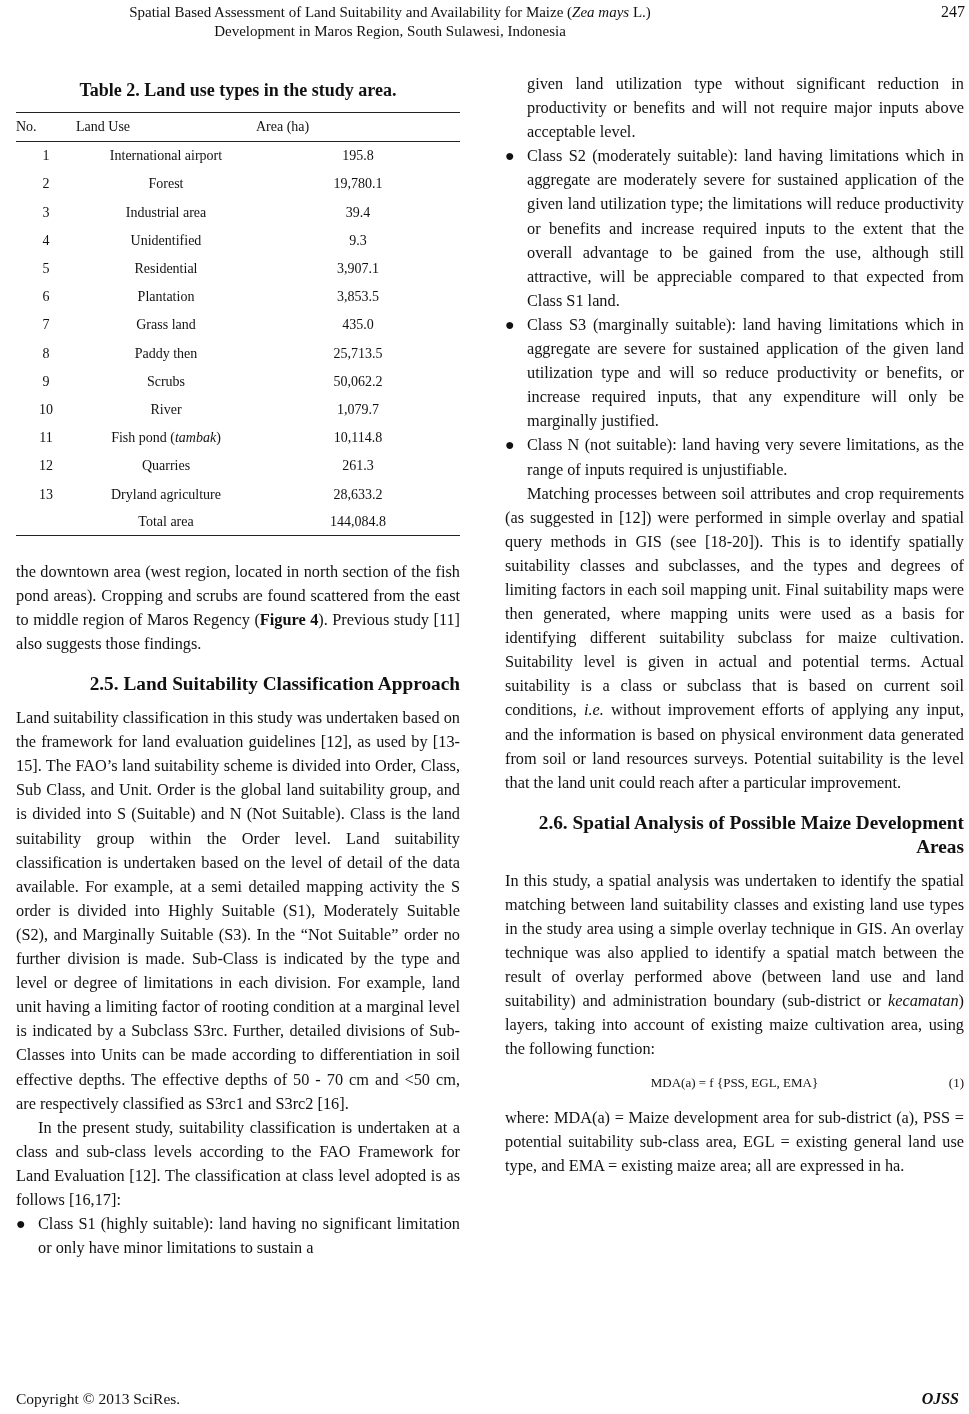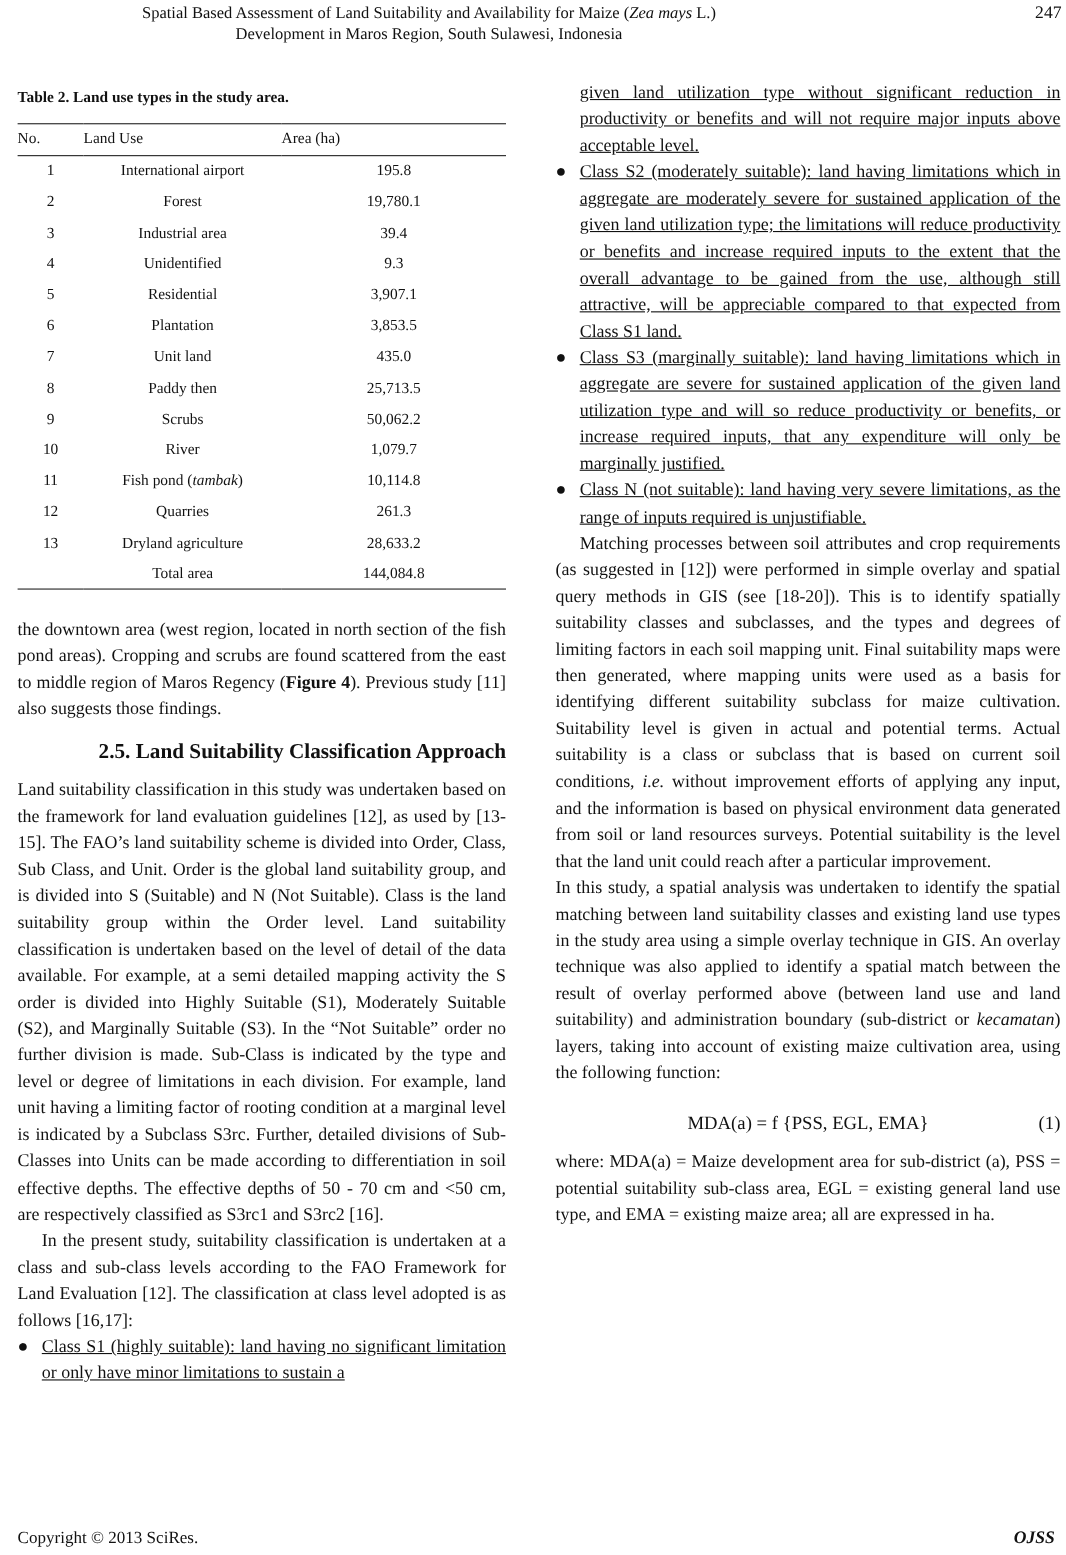--- a/index.html
+++ b/index.html
@@ -4,37 +4,37 @@
 <style>
   html, body { margin: 0; padding: 0; background: #ffffff; }
   body { width: 969px; height: 1414px; position: relative; overflow: hidden;
          font-family: "Liberation Serif", "DejaVu Serif", serif; color: #111; }
   .header { position: absolute; top: 3px; left: 0; width: 780px; text-align: center; font-size: 15px; line-height: 19px; }
   .header .title-line { display: block; }
   .page-num { position: absolute; top: 3px; right: 4px; font-size: 16px; }
   .col { position: absolute; top: 66px; font-size: 16.3px; line-height: 24.1px; text-align: justify; }
   .col-left { left: 16px; width: 444px; }
   .col-right { left: 505px; width: 459px; top: 72px; }
-  .table-caption { font-weight: bold; font-size: 14px; margin: 12px 0 10px; }
+  .table-caption { text-align: center; font-weight: bold; font-size: 18px; margin: 12px 0 10px; }
   table.landuse { width: 444px; border-collapse: collapse; font-size: 14px; }
   table.landuse th { font-weight: normal; border-top: 1.5px solid #222; border-bottom: 1.5px solid #222; padding: 4px 0 4px; line-height: 20px; }
   table.landuse td { text-align: center; padding: 0; line-height: 28.2px; }
   table.landuse tr.total td { border-bottom: 1.5px solid #222; line-height: 26px; }
   table.landuse .c-no { width: 60px; margin-top: 32px; }
   table.landuse .c-use { width: 180px; }
   table.landuse .c-area { width: 204px; }
   p { margin: 0; }
   .gap-after-table { height: 24px; }
   h2 { font-size: 19.3px; font-weight: bold; margin: 16px 0 10px; line-height: 24px; text-align: right; }
   h2.two-line { padding-left: 36px; text-indent: -36px; }
   .indent { text-indent: 22px; }
-  ul.classes { list-style: none; margin: 0; padding: 0; text-decoration: underline; }
+  ul.classes { list-style: none; margin: 0; padding: 0; }
   ul.classes li { position: relative; padding-left: 22px; }
   ul.classes li .bullet { position: absolute; left: 0; top: 0; }
-  .equation { position: relative; text-align: center; margin: 18px 0 8px; font-size: 17px; line-height: 30px; }
+  .equation { position: relative; text-align: center; margin: 6px 0 8px; font-size: 13px; line-height: 30px; }
   .equation .eq-num { position: absolute; right: 0; top: 0; }
   .footer-left { position: absolute; left: 16px; top: 1390px; font-size: 15.5px; }
   .footer-right { position: absolute; right: 10px; top: 1390px; font-size: 16px; font-weight: bold; font-style: italic; }
 </style>
 </head>
 <body>
 
 <div class="header">
   <span class="title-line"><span>Spatial Based Assessment of Land Suitability and Availability for Maize (</span><i>Zea mays</i><span> L.)</span></span>
   <span class="title-line">Development in Maros Region, South Sulawesi, Indonesia</span>
@@ -77,21 +77,21 @@
           <td class="c-use">Residential</td>
           <td class="c-area">3,907.1</td>
         </tr>
         <tr>
           <td class="c-no">6</td>
           <td class="c-use">Plantation</td>
           <td class="c-area">3,853.5</td>
         </tr>
         <tr>
           <td class="c-no">7</td>
-          <td class="c-use">Unit land</td>
+          <td class="c-use">Grass land</td>
           <td class="c-area">435.0</td>
         </tr>
         <tr>
           <td class="c-no">8</td>
           <td class="c-use">Paddy then</td>
           <td class="c-area">25,713.5</td>
         </tr>
         <tr>
           <td class="c-no">9</td>
           <td class="c-use">Scrubs</td>
@@ -138,20 +138,21 @@
 
 <div class="col col-right">
   <ul class="classes">
     <li><span>given land utilization type without significant reduction in productivity or benefits and will not require major inputs above acceptable level.</span></li>
     <li><span class="bullet">●</span><span>Class S2 (moderately suitable): land having limitations which in aggregate are moderately severe for sustained application of the given land utilization type; the limitations will reduce productivity or benefits and increase required inputs to the extent that the overall advantage to be gained from the use, although still attractive, will be appreciable compared to that expected from Class S1 land.</span></li>
     <li><span class="bullet">●</span><span>Class S3 (marginally suitable): land having limitations which in aggregate are severe for sustained application of the given land utilization type and will so reduce productivity or benefits, or increase required inputs, that any expenditure will only be marginally justified.</span></li>
     <li><span class="bullet">●</span><span>Class N (not suitable): land having very severe limitations, as the range of inputs required is unjustifiable.</span></li>
   </ul>
   <p class="indent"><span>Matching processes between soil attributes and crop requirements (as suggested in [12]) were performed in simple overlay and spatial query methods in GIS (see [18-20]). This is to identify spatially suitability classes and subclasses, and the types and degrees of limiting factors in each soil mapping unit. Final suitability maps were then generated, where mapping units were used as a basis for identifying different suitability subclass for maize cultivation. Suitability level is given in actual and potential terms. Actual suitability is a class or subclass that is based on current soil conditions, </span><i>i.e.</i><span> without improvement efforts of applying any input, and the information is based on physical environment data generated from soil or land resources surveys. Potential suitability is the level that the land unit could reach after a particular improvement.</span></p>
 
+  <h2 class="two-line">2.6. Spatial Analysis of Possible Maize Development Areas</h2>
   <p><span>In this study, a spatial analysis was undertaken to identify the spatial matching between land suitability classes and existing land use types in the study area using a simple overlay technique in GIS. An overlay technique was also applied to identify a spatial match between the result of overlay performed above (between land use and land suitability) and administration boundary (sub-district or </span><i>kecamatan</i><span>) layers, taking into account of existing maize cultivation area, using the following function:</span></p>
   <div class="equation">
     <span>MDA(a) = f {PSS, EGL, EMA}</span>
     <span class="eq-num">(1)</span>
   </div>
   <p>where: MDA(a) = Maize development area for sub-district (a), PSS = potential suitability sub-class area, EGL = existing general land use type, and EMA = existing maize area; all are expressed in ha.</p>
 </div>
 
 <div class="footer-left">Copyright © 2013 SciRes.</div>
 <div class="footer-right">OJSS</div>

